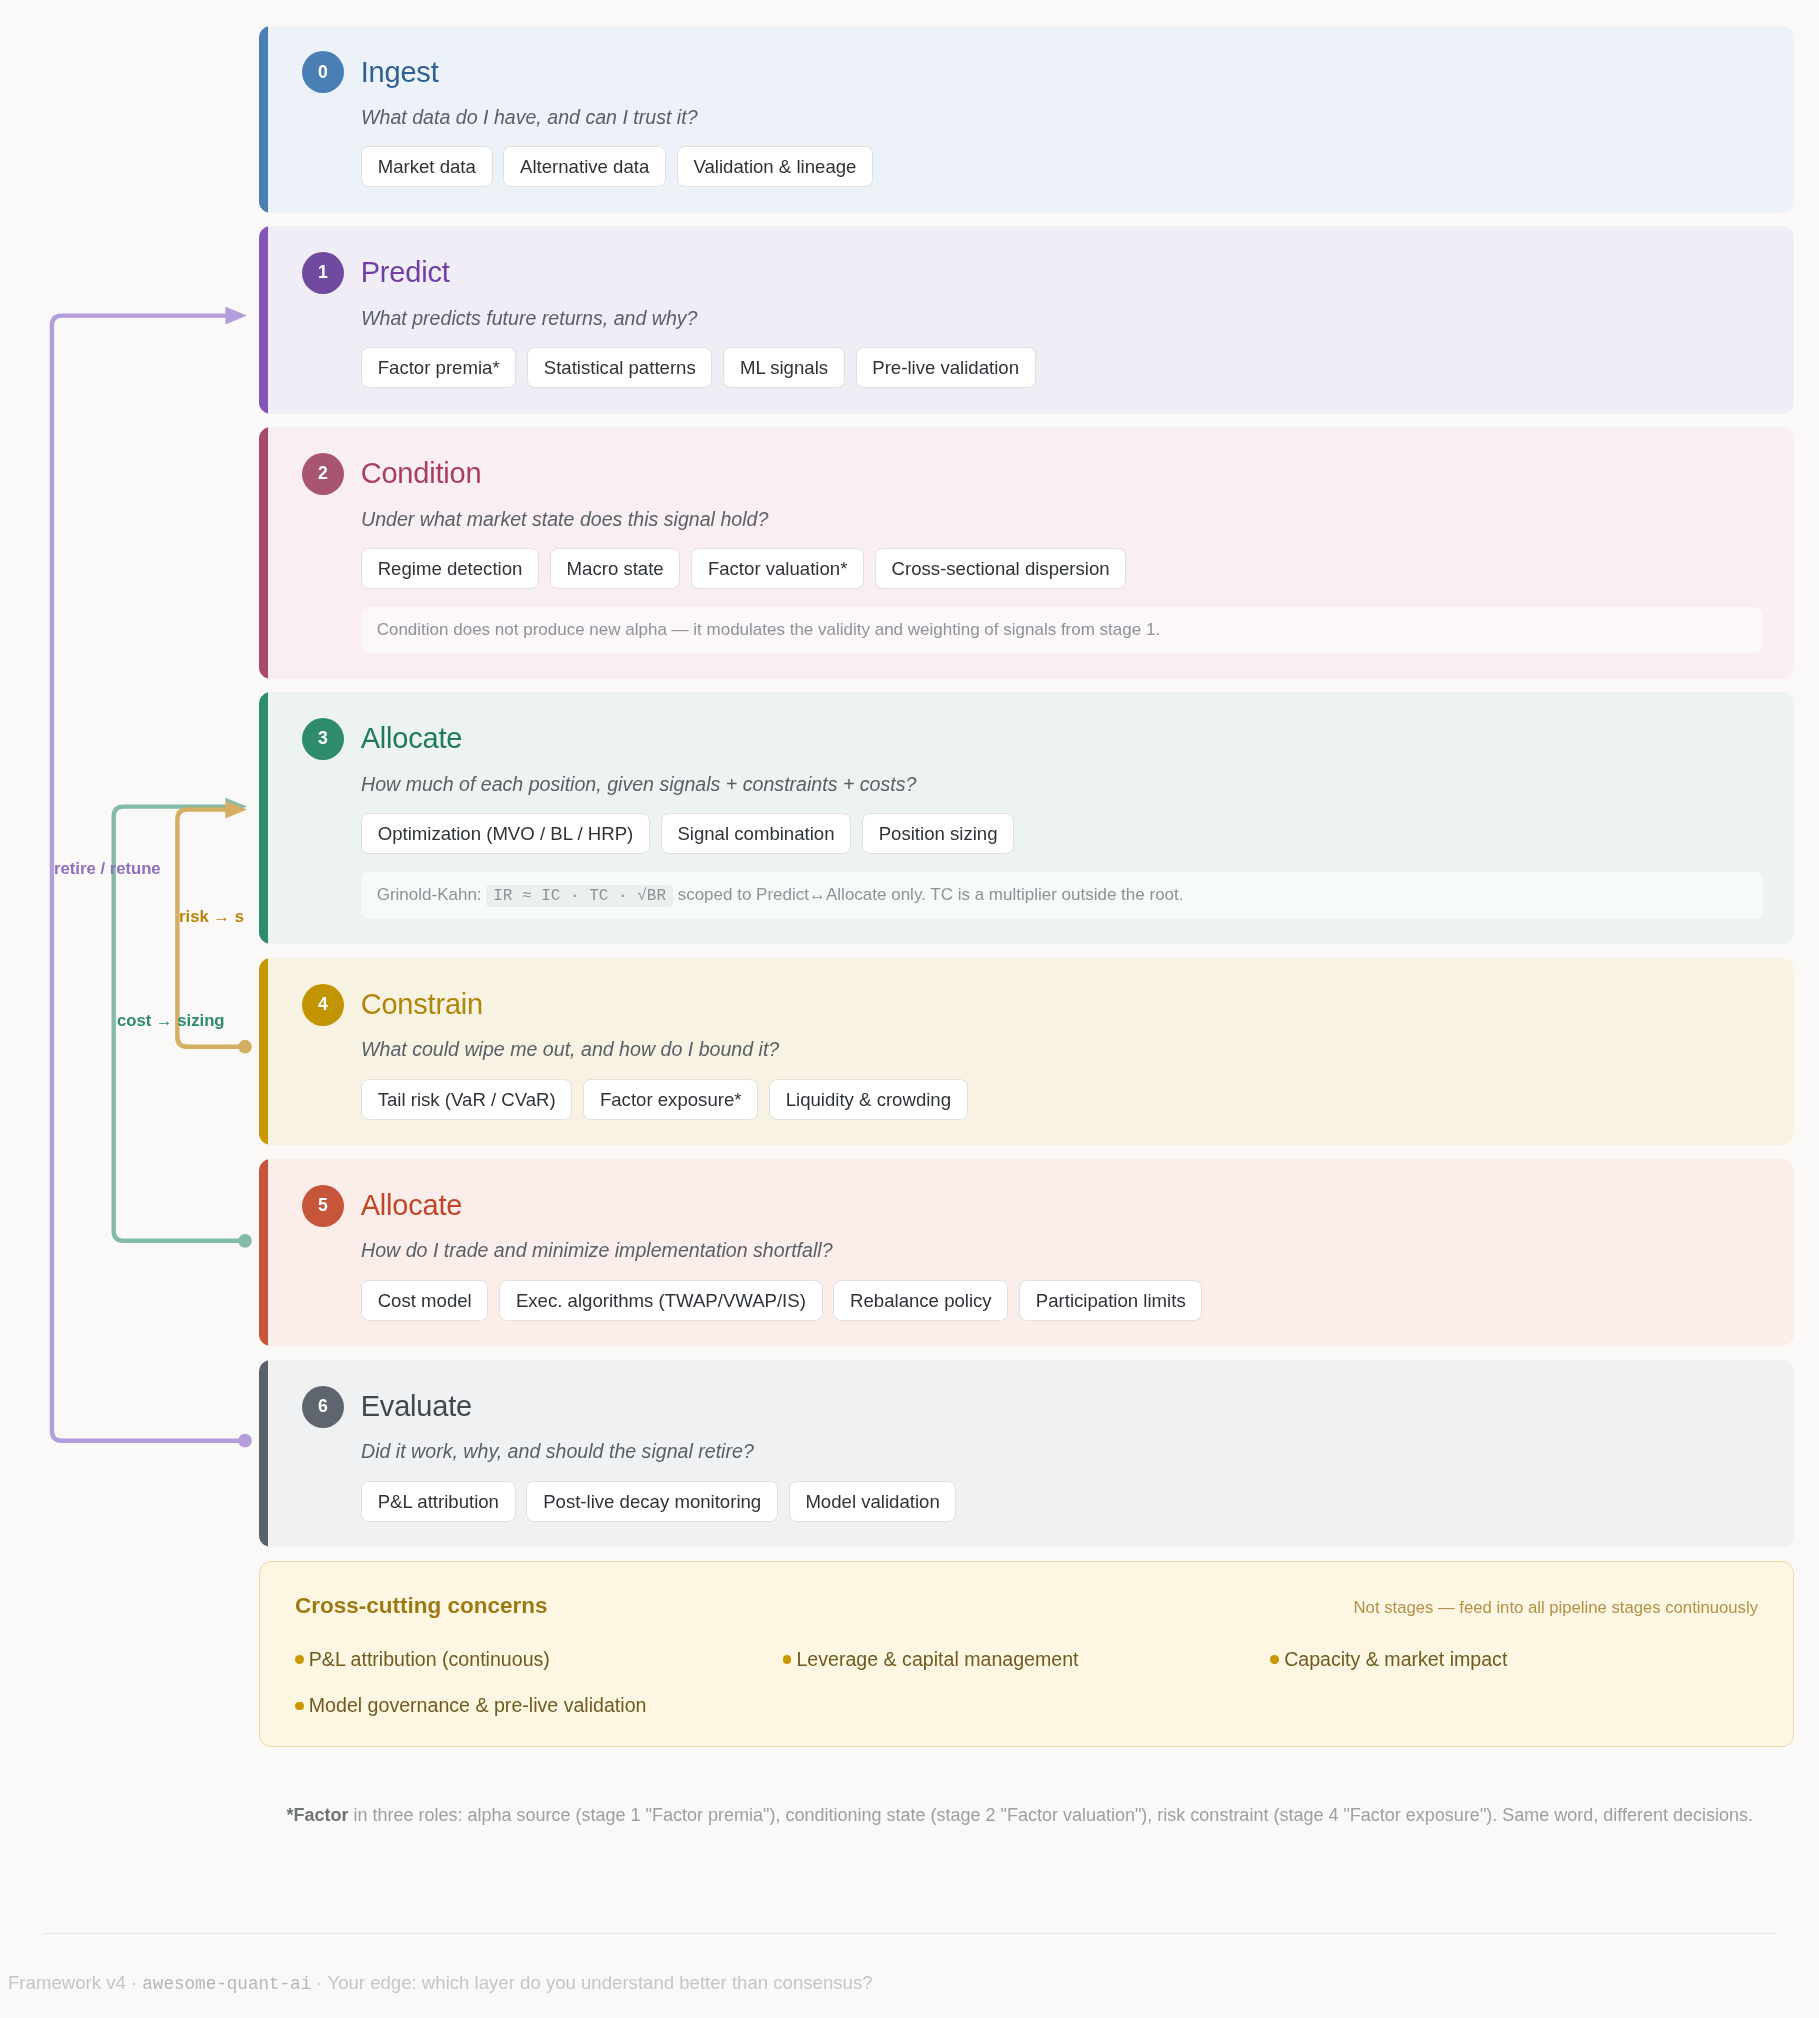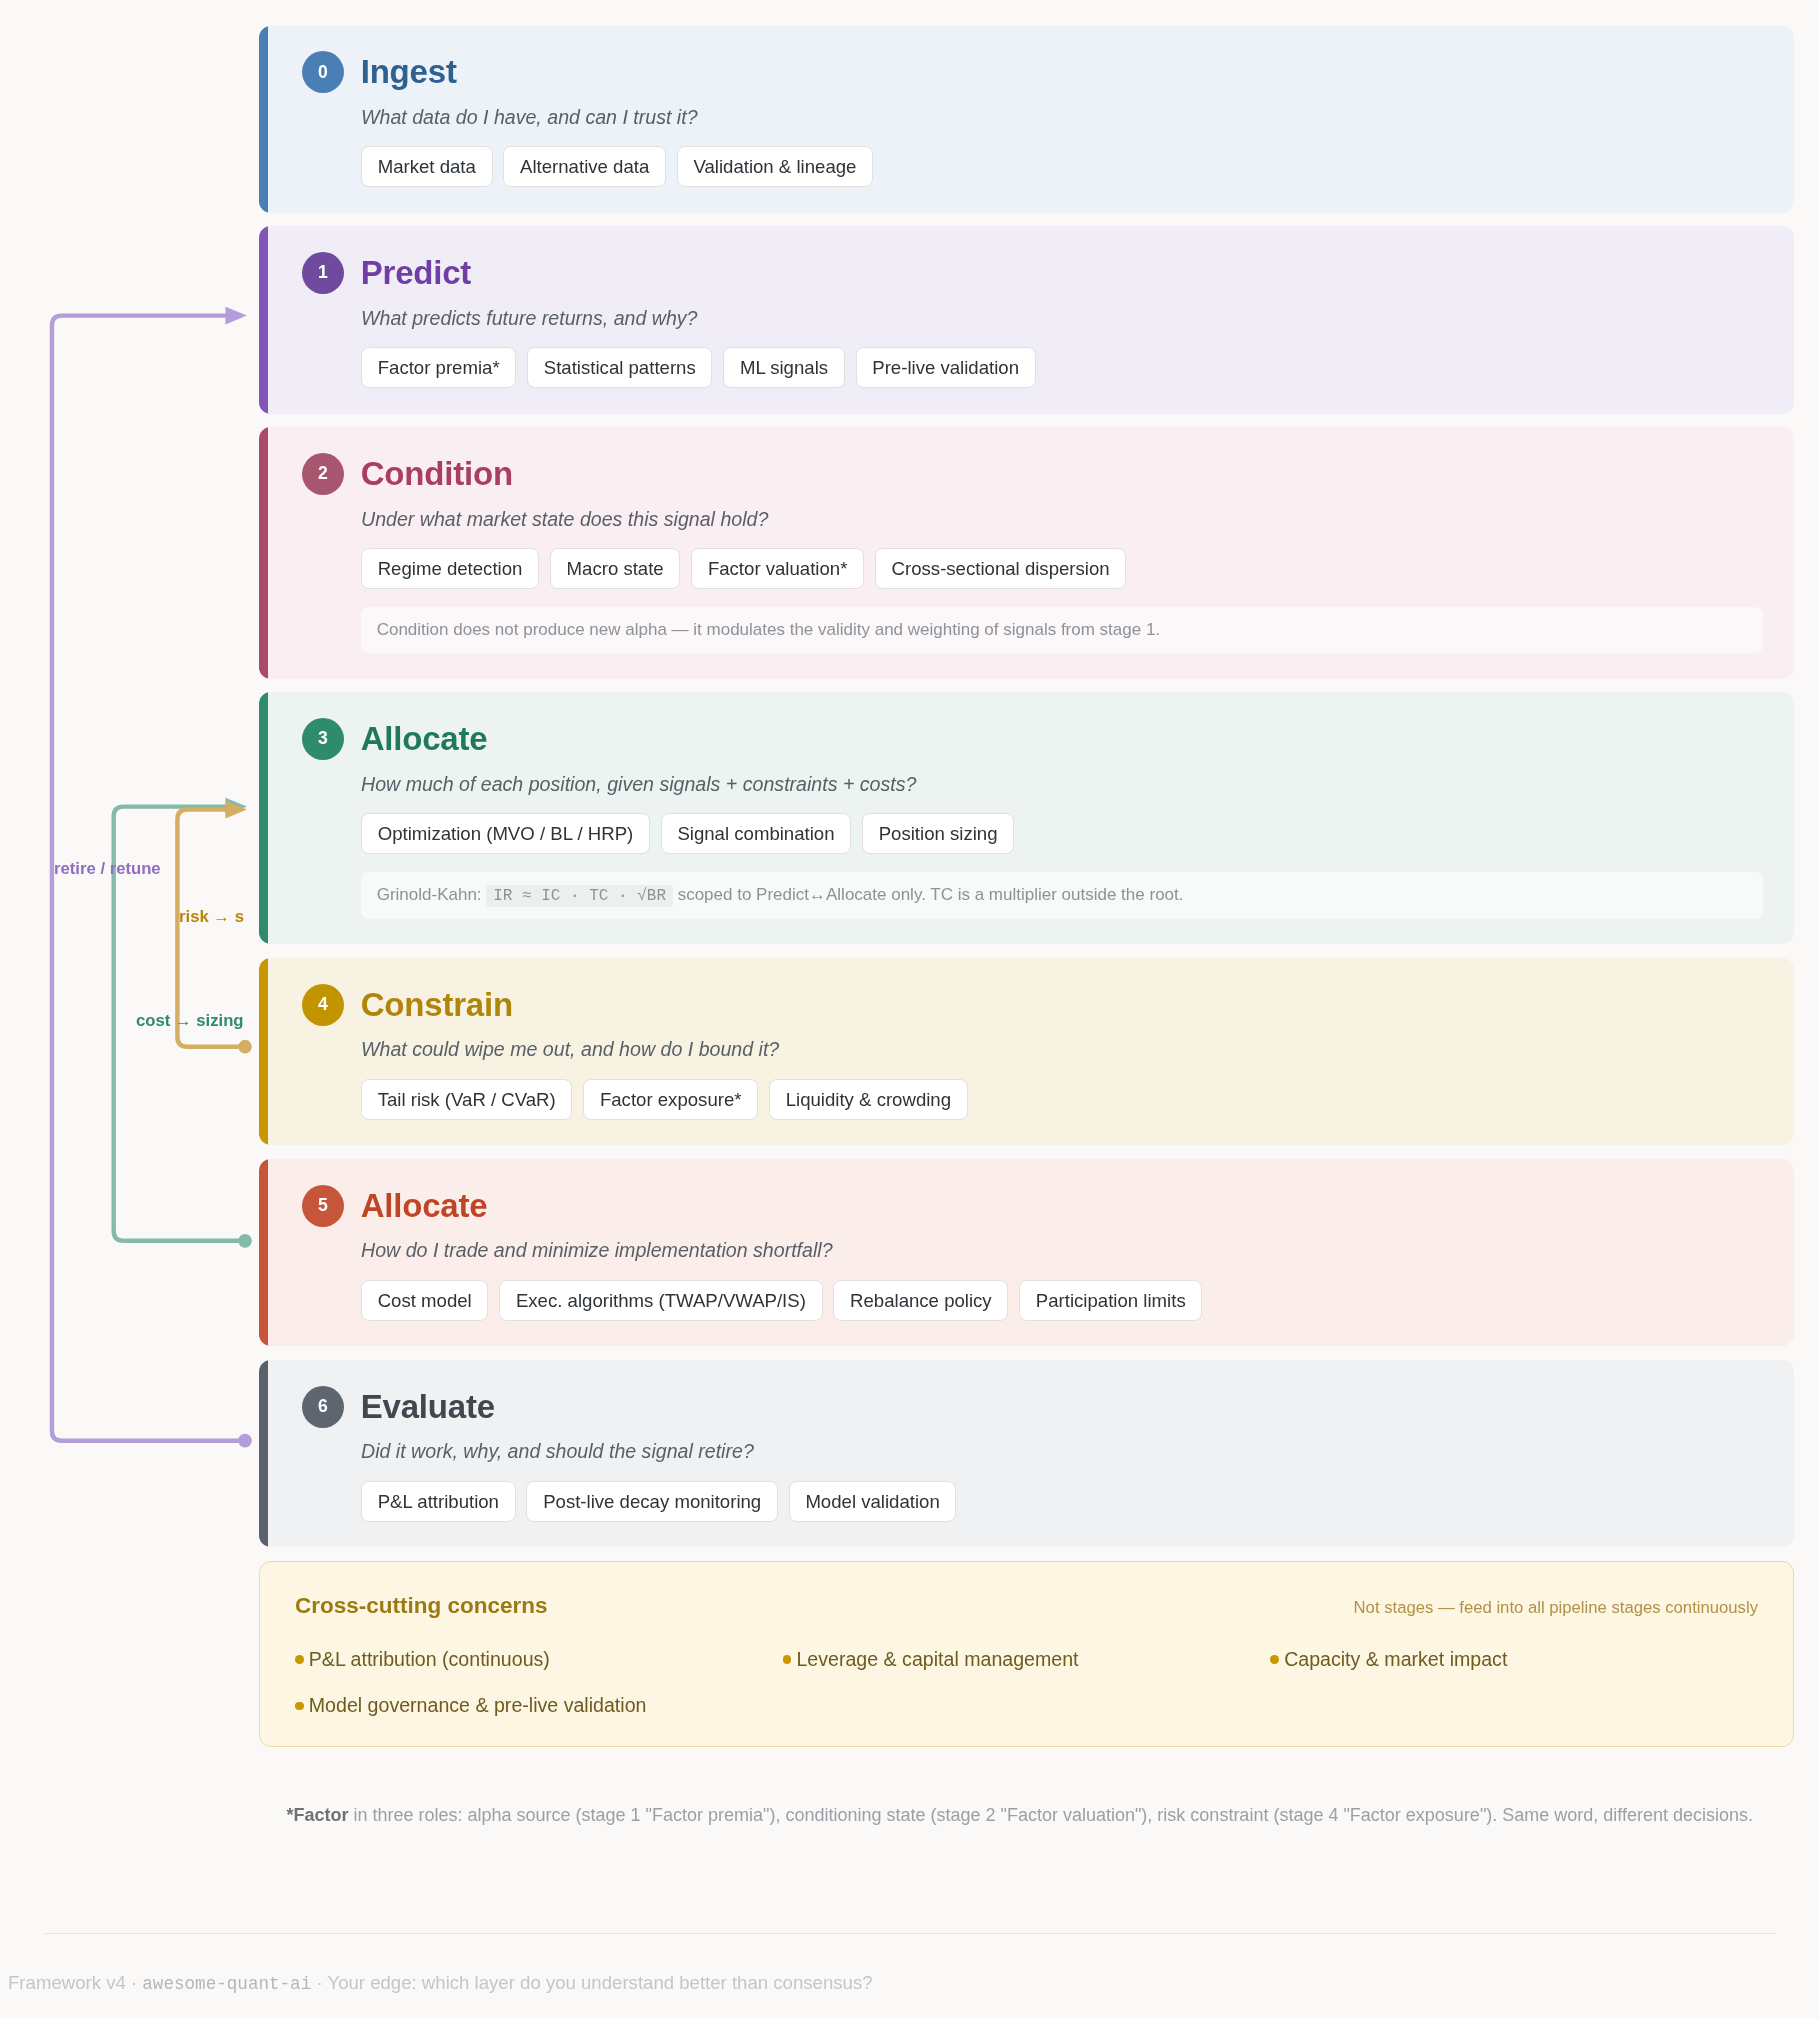--- a/index.html
+++ b/index.html
@@ -29,21 +29,21 @@
   }
   .conn-label {
     position: absolute;
     font-size: 16.7px;
     font-weight: 600;
     white-space: nowrap;
     z-index: 4;
   }
   .conn-label.retire { left: 54px; top: 859px; color: #8e6fc0; }
   .conn-label.risk   { left: 179px; top: 907px; color: #b8860b; }
-  .conn-label.cost   { left: 136px; top: 1011px; color: #2e8b6e; }
+  .conn-label.cost   { left: 117px; top: 1011px; color: #2e8b6e; }
 
   
   .stack {
     position: absolute;
     left: 259px;
     top: 25.5px;
     width: 1535px;
   }
 
   .stage {
@@ -70,22 +70,22 @@
     border-radius: 50%;
     color: #fff;
     font-size: 17.6px;
     font-weight: 700;
     display: flex;
     align-items: center;
     justify-content: center;
     flex: 0 0 auto;
   }
   .stage-title {
-    font-size: 33px;
-    font-weight: 700;
+    font-size: 29px;
+    font-weight: 400;
     letter-spacing: -0.2px;
   }
   .stage-q {
     font-style: italic;
     font-size: 19.6px;
     color: #585f66;
     margin: 12.7px 0 0 59px;
   }
   .chips {
     display: flex;

